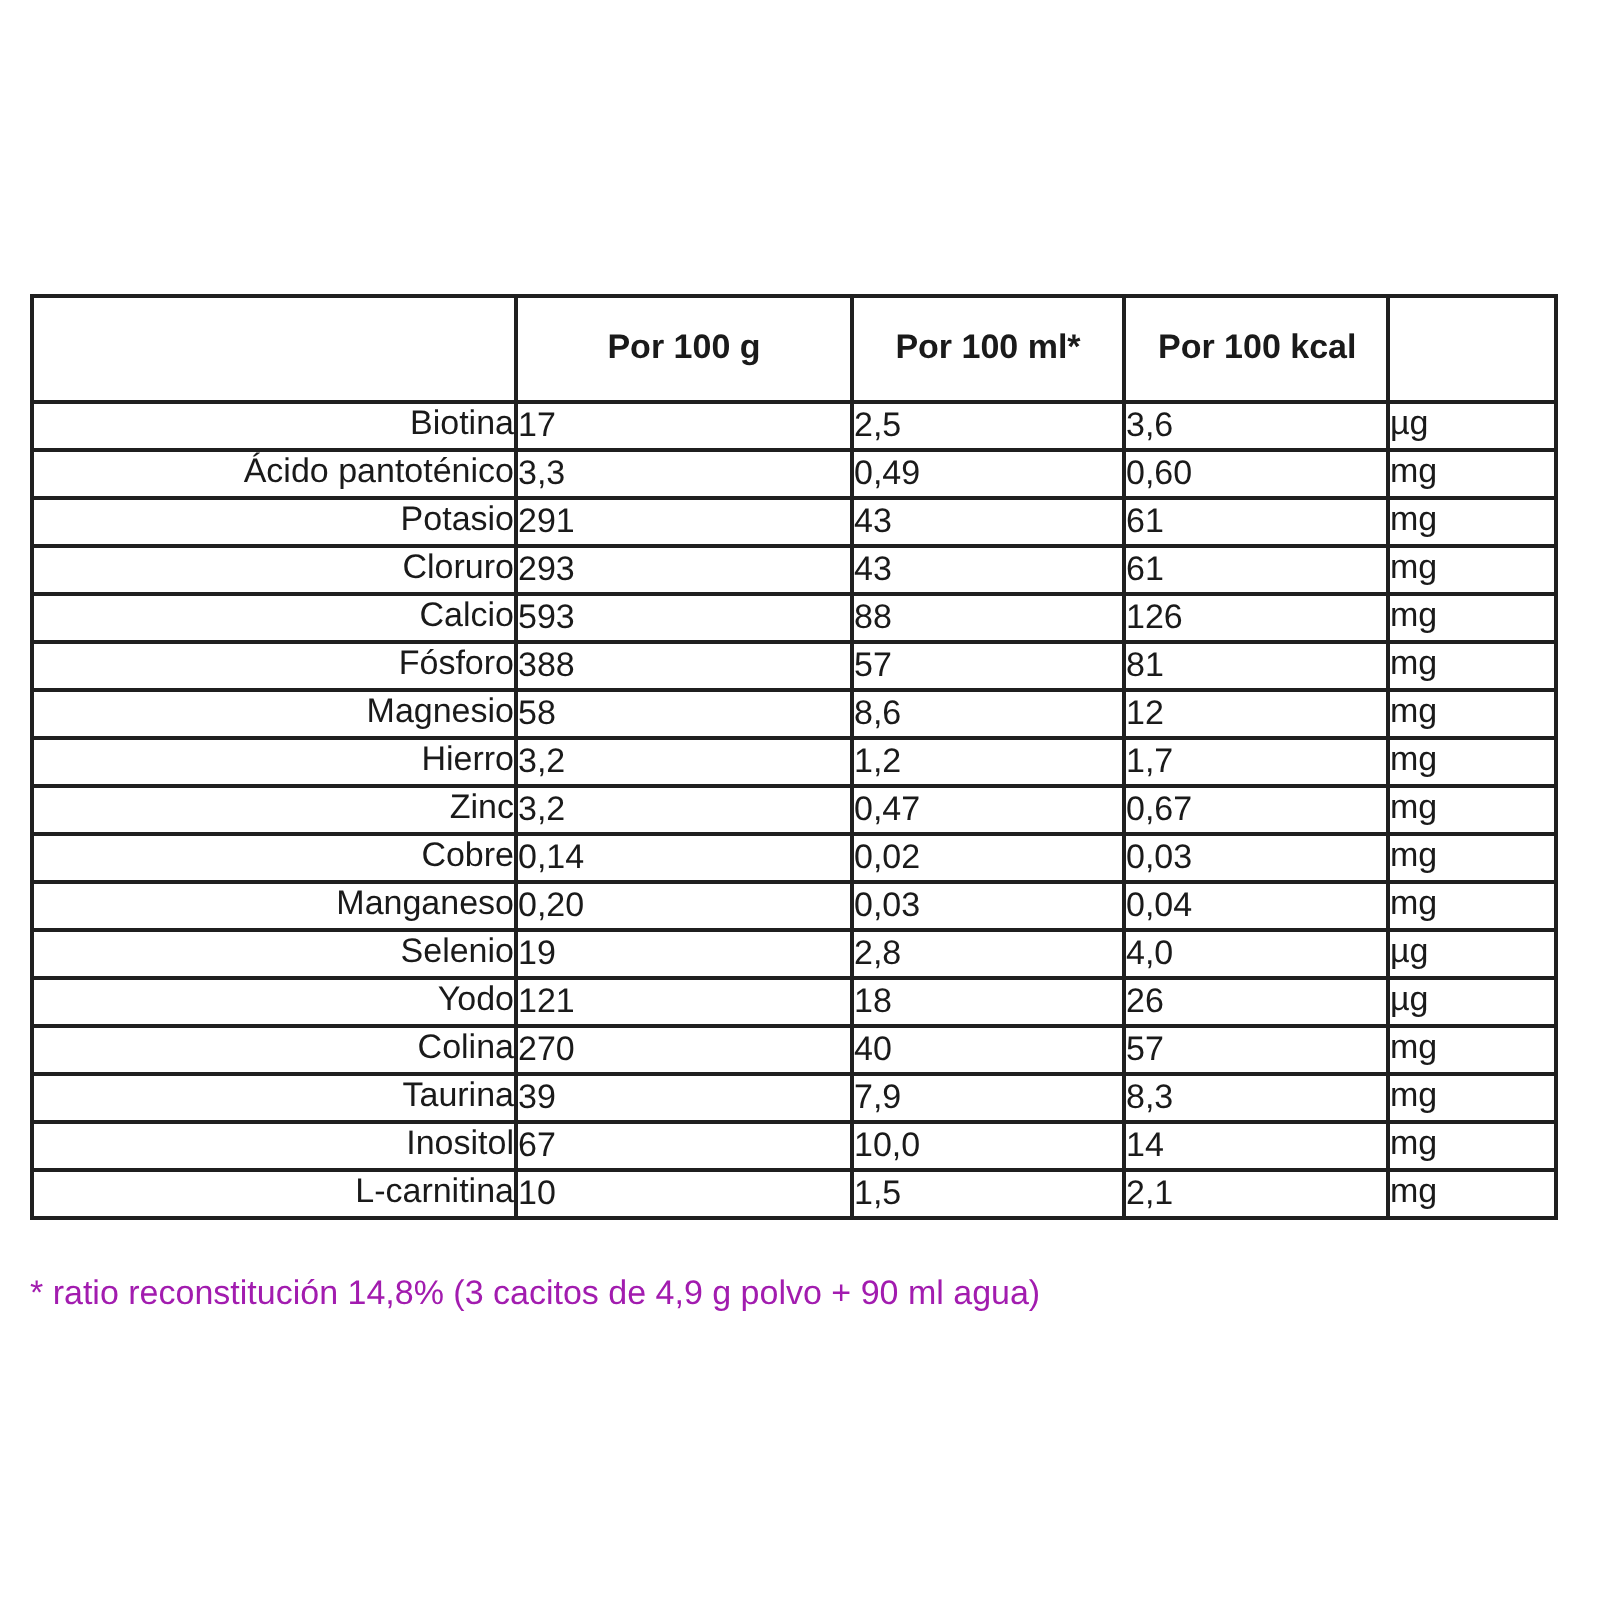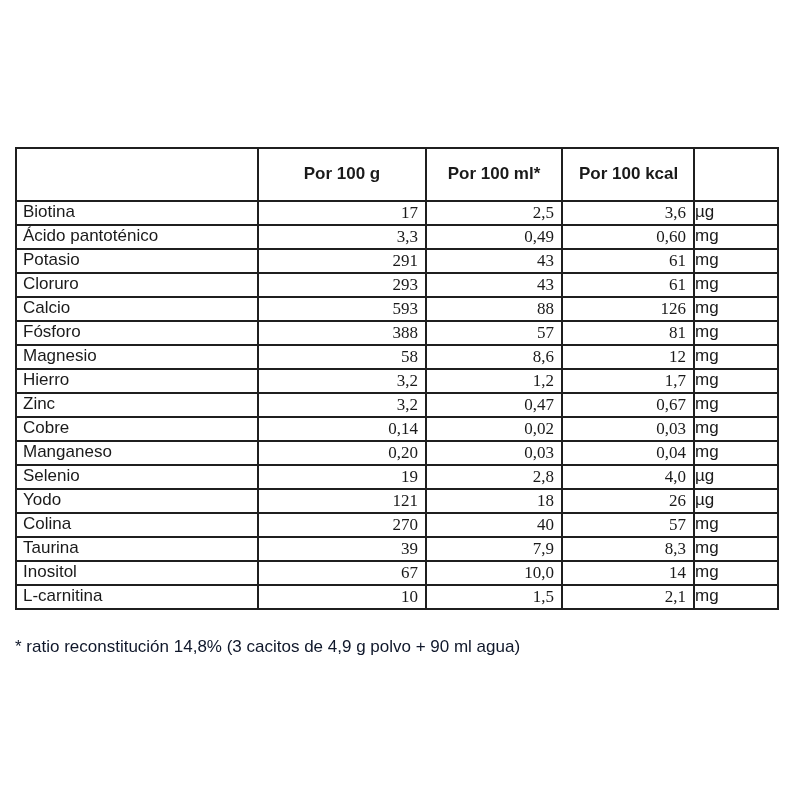--- a/index.html
+++ b/index.html
@@ -28,28 +28,28 @@
     white-space: nowrap;
   }
   .nutrition-table thead th {
     height: 28px;
     font-weight: bold;
     text-align: center;
     padding: 16px;
     vertical-align: middle;
   }
   .nutrition-table tbody td { height: 24px; }
-  td.lbl  { text-align: left;  vertical-align: middle; padding: 0 12px 1px 6px; }
-  td.val  { text-align: right; vertical-align: bottom; padding: 0 7px 1px 0; font-family: Liberation Serif, serif; }
+  td.lbl  { text-align: right;  vertical-align: middle; padding: 0 0 1px 6px; }
+  td.val  { vertical-align: bottom; padding: 0 7px 1px 0; }
   td.unit { text-align: left; vertical-align: middle; padding: 0 0 1px 0; }
   .footnote {
     position: absolute;
     left: 15px; top: 637px;
     font-size: 17px;
-    color: #0f172a;
+    color: #a21caf;
   }
 </style>
 </head>
 <body>
 
 <table class="nutrition-table">
   <colgroup>
     <col style="width:242px">
       <col style="width:168px">
       <col style="width:136px">

